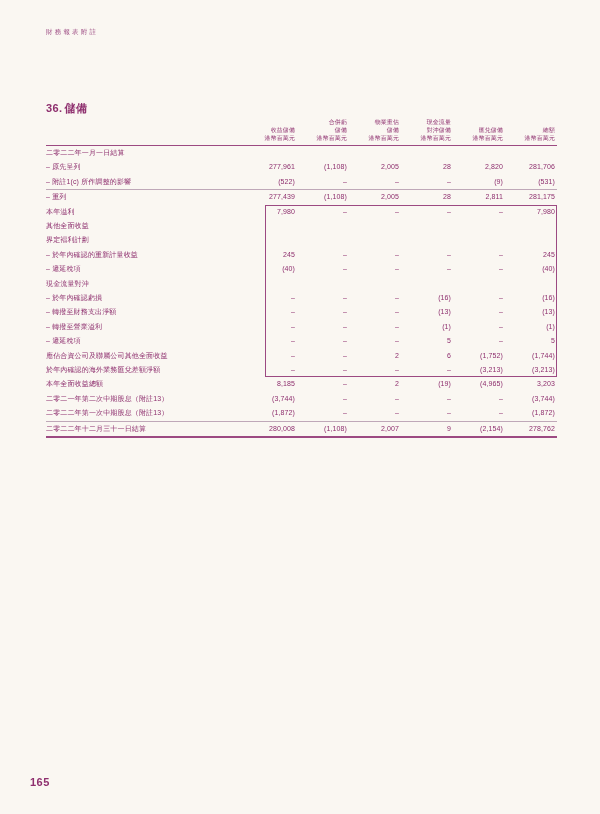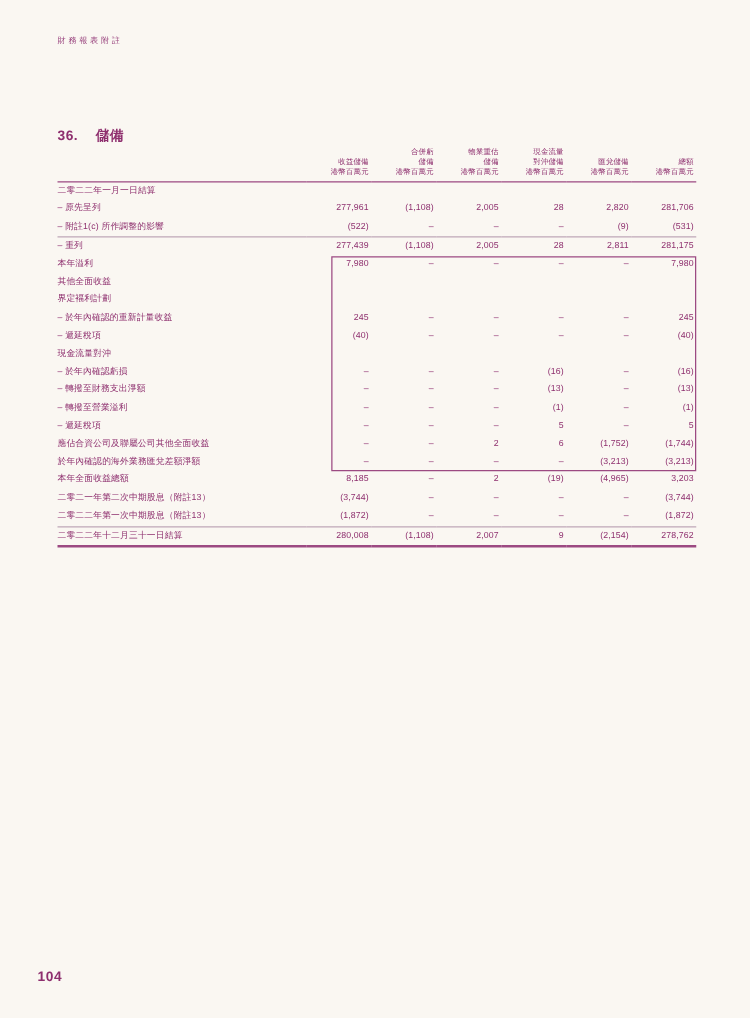--- a/index.html
+++ b/index.html
@@ -37,21 +37,21 @@
   .section-title {
     position: absolute;
     left: 46px;
     top: 101px;
     font-size: 11px;
     font-weight: bold;
     color: #8e2f6e;
     letter-spacing: 0.4px;
     white-space: nowrap;
   }
-  .section-title .num { margin-right: 14px; }
+  .section-title .num { margin-right: 2px; }
 
   
   .table-wrap {
     position: absolute;
     left: 46px;
     top: 118px;
     width: 511px;
   }
   table.reserves {
     border-collapse: collapse;
@@ -369,15 +369,15 @@
             <td class="num">2,007</td>
             <td class="num">9</td>
             <td class="num">(2,154)</td>
             <td class="num">278,762</td>
           </tr>
         </tbody>
     </table>
     <div class="oci-box" id="oci-box" style="top: 86.5469px; height: 172.875px;"></div>
   </div>
 
-  <div class="page-number">104</div>
+  <div class="page-number">165</div>
 
 </div>
 
 </body></html>

